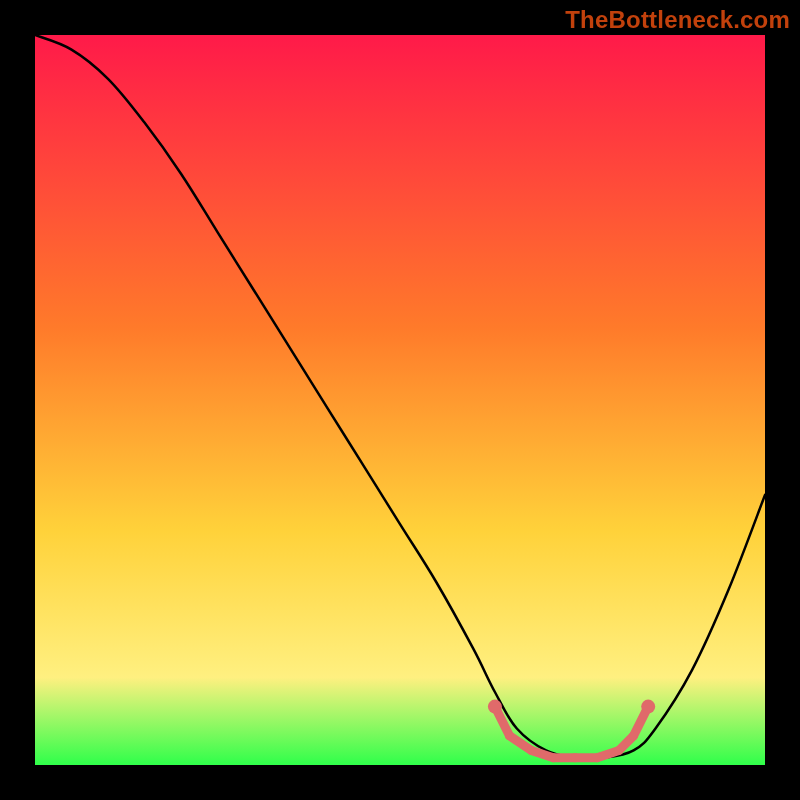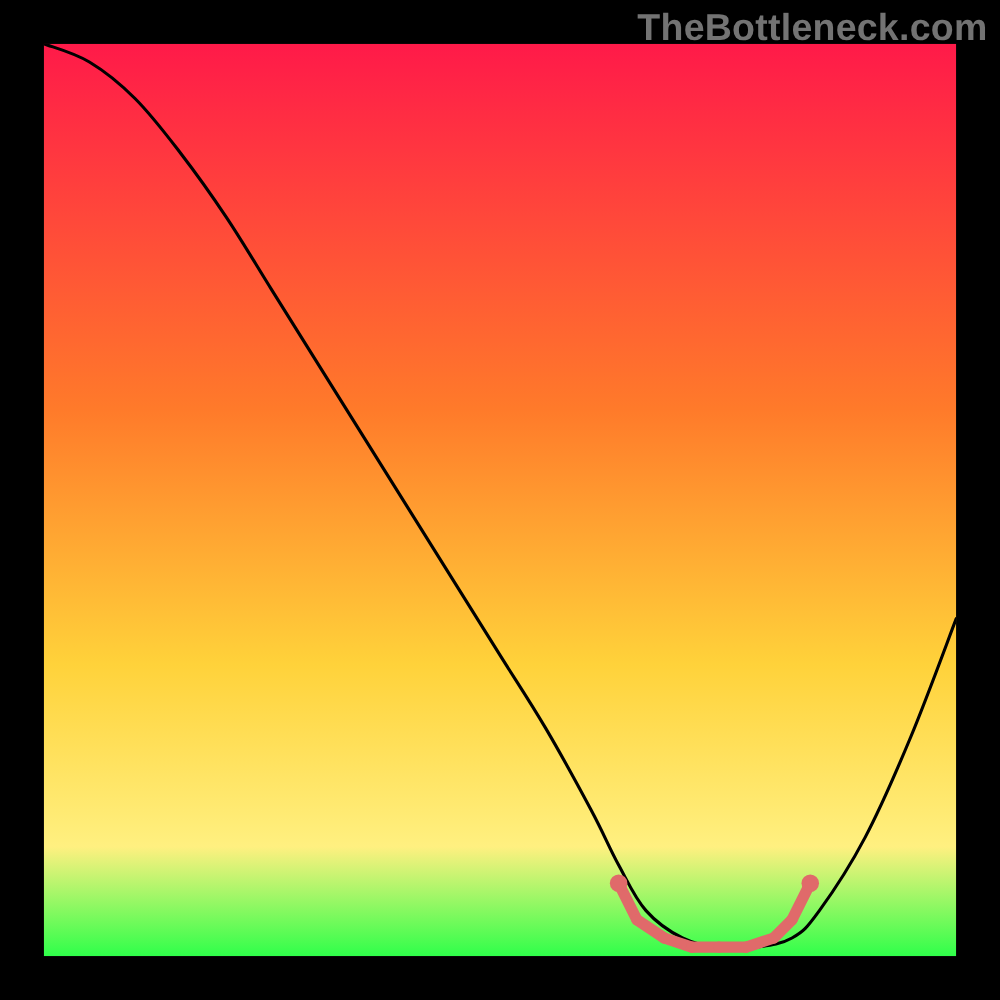--- a/index.html
+++ b/index.html
@@ -14,22 +14,22 @@
   .frame {
     position: relative;
     width: 800px;
     height: 800px;
     background: #000;
   }
   .watermark {
     position: absolute;
     top: 6px;
     right: 10px;
-    color: #737373;
-    font-size: 30px;
+    color: #c2410c;
+    font-size: 24px;
     font-weight: 600;
     letter-spacing: 0.2px;
     z-index: 10;
   }
   .plot-wrap {
     position: absolute;
     left: 35px;
     top: 35px;
     width: 730px;
     height: 730px;

